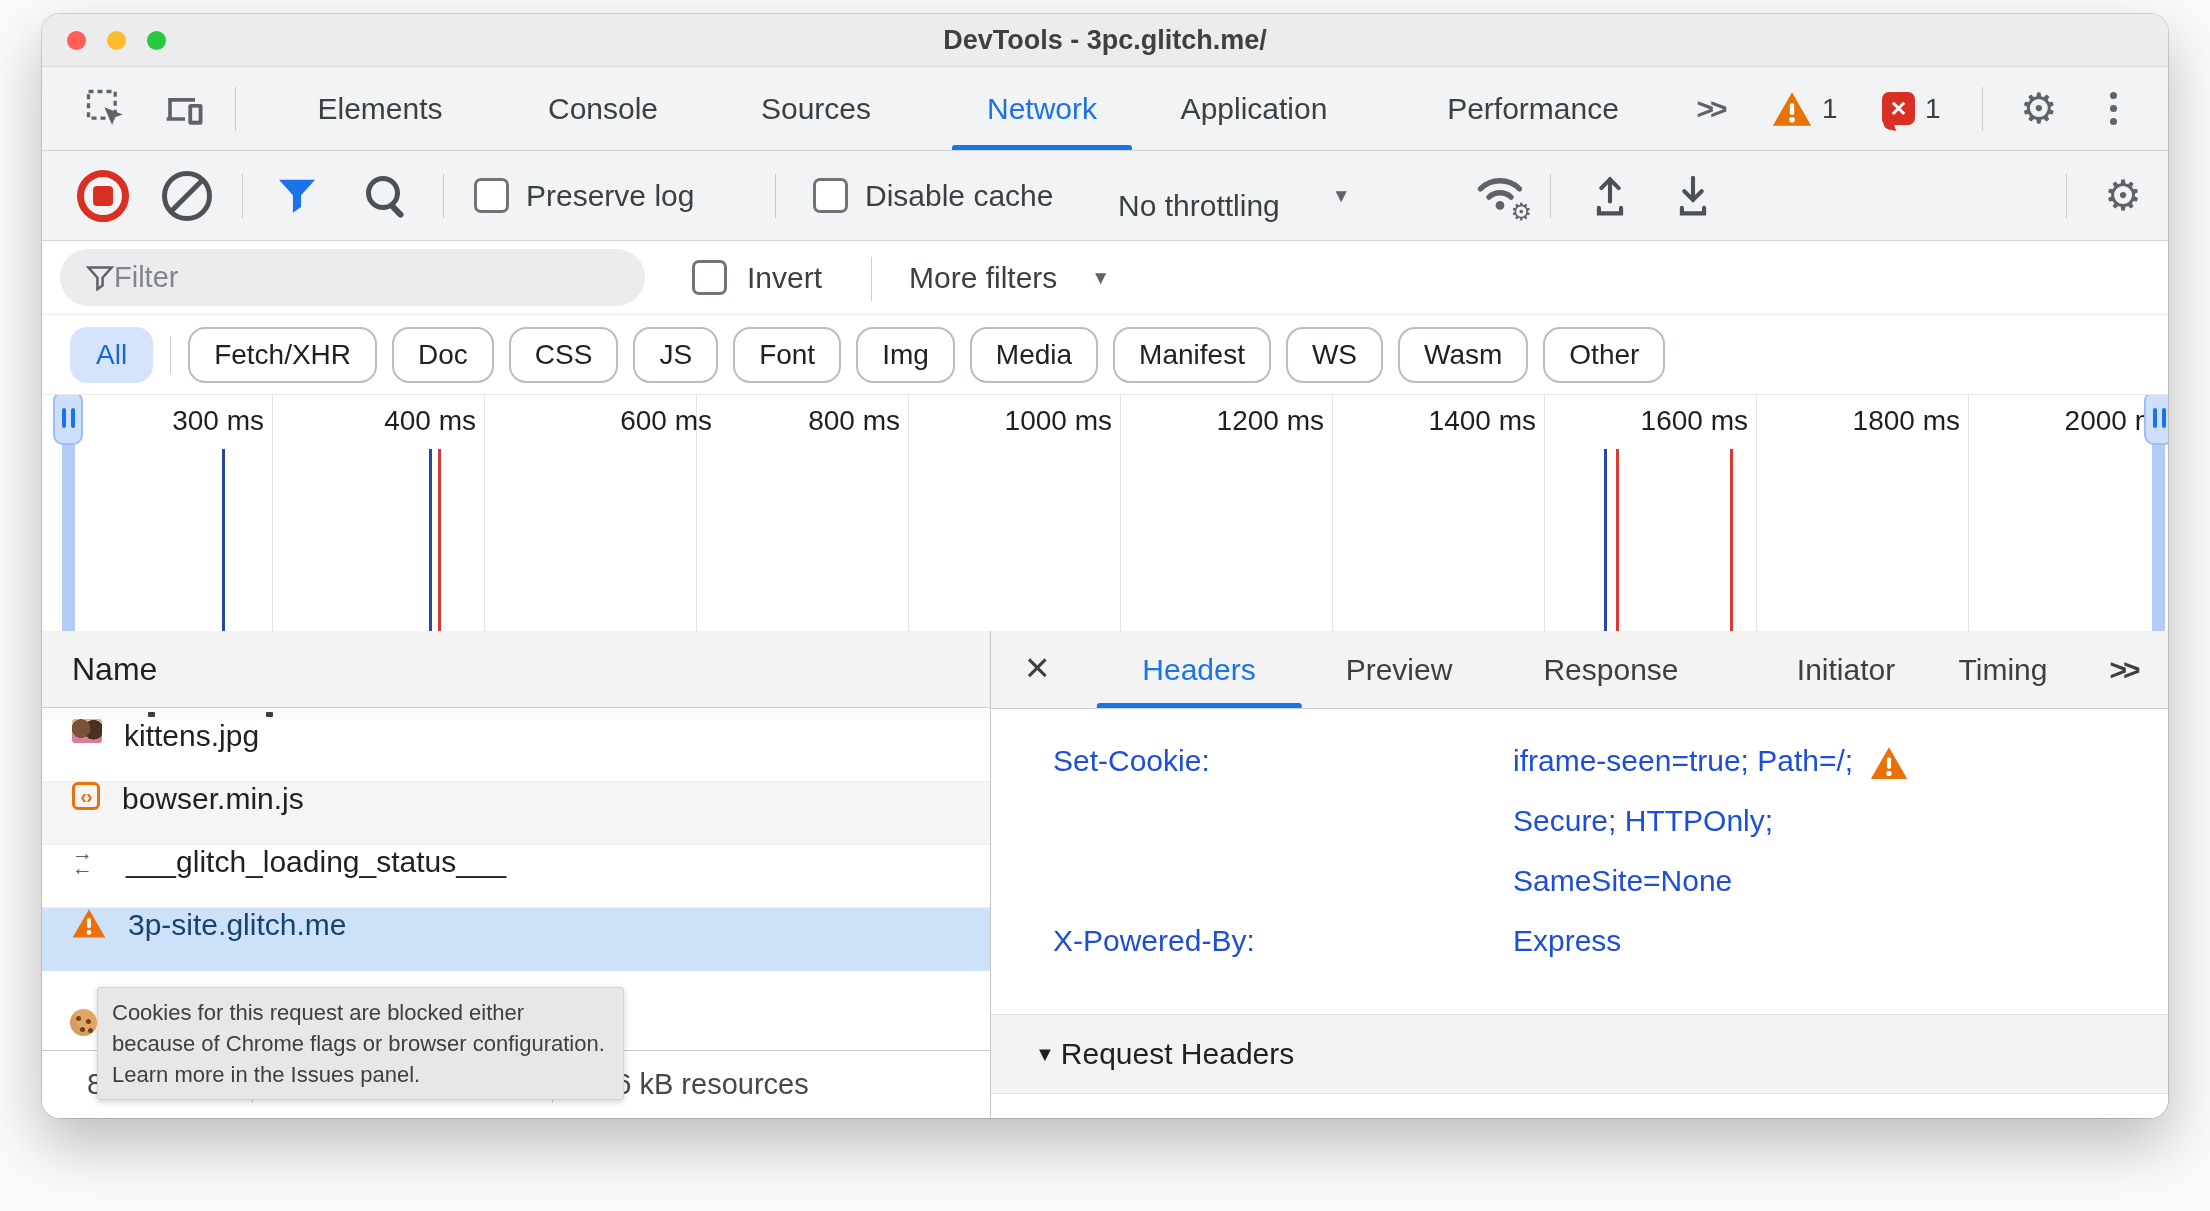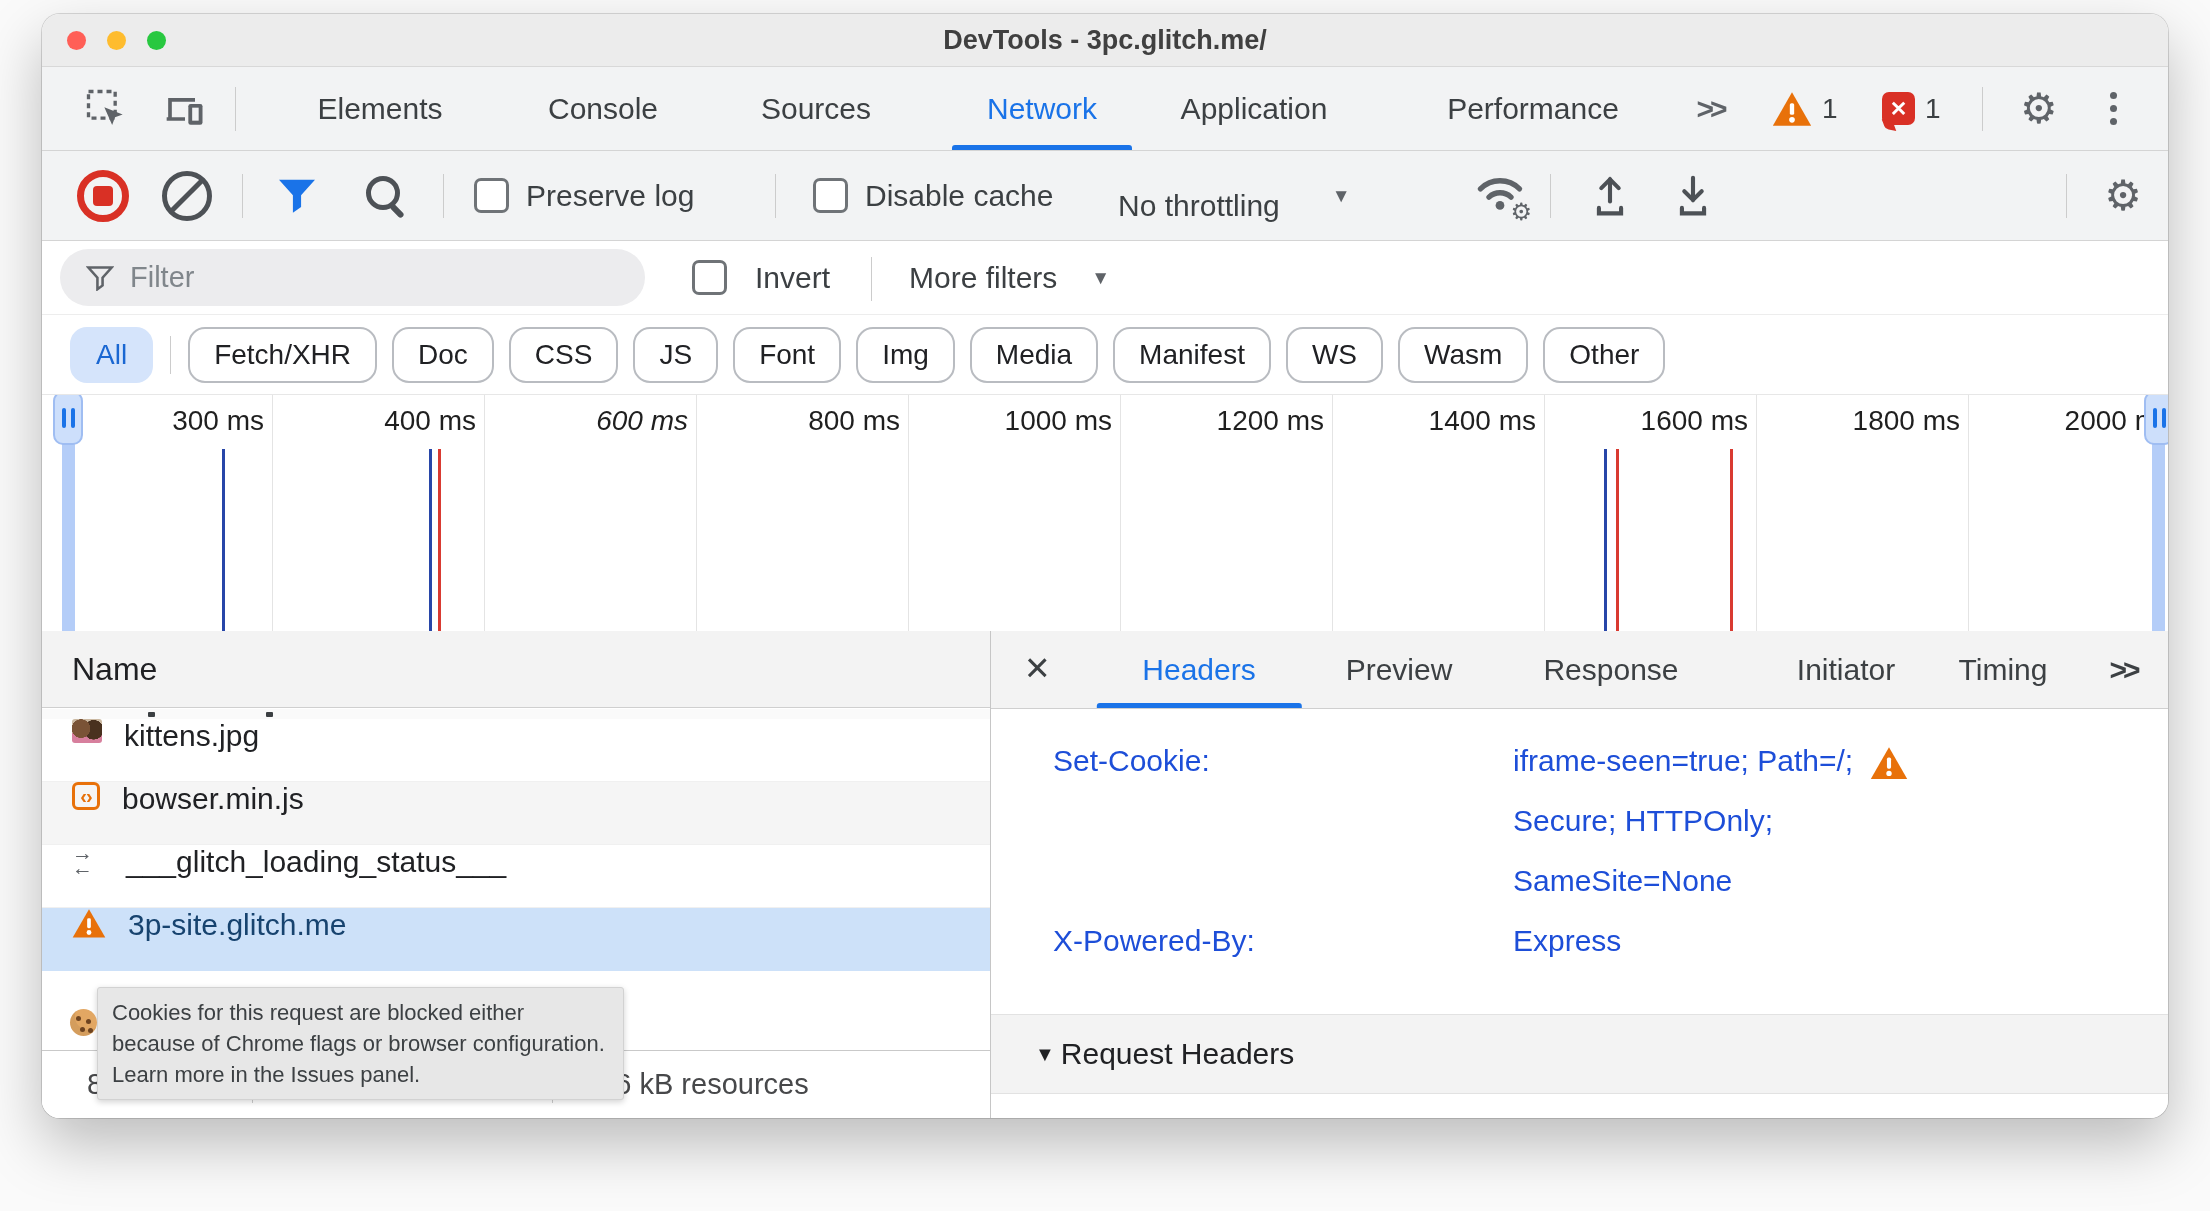--- a/index.html
+++ b/index.html
@@ -51,23 +51,23 @@
   .search-ic::after{content:"";position:absolute;left:31px;top:30px;width:6px;height:16px;background:#4d5156;border-radius:3px;transform:rotate(-45deg);}
   .cbx{width:29px;height:29px;border:3px solid #6f7377;border-radius:7px;background:#fff;}
   .nt-label{font-size:30px;color:#3c4043;margin-left:17px;white-space:nowrap;}
   .caret{font-size:19px;color:#5f6368;}
   .wifi-wrap{position:relative;width:56px;height:52px;}
   .wifi-wrap .gear-s{position:absolute;right:-4px;bottom:-4px;font-size:24px;color:#5f6368;}
   .updown svg{display:block;}
   
   .filterrow{position:absolute;left:0;top:227px;right:0;height:73px;background:#fff;border-bottom:1px solid #ededed;}
   .filter-pill{position:absolute;left:18px;top:8px;width:585px;height:57px;border-radius:29px;background:#ececee;display:flex;align-items:center;padding-left:26px;box-sizing:border-box;}
-  .filter-pill .ph{font-size:29px;color:#80868b;margin-left:16px;}
+  .filter-pill .ph{font-size:29px;color:#80868b;}
   .fr{position:absolute;top:0;height:73px;display:flex;align-items:center;}
-  .fr-label{font-size:30px;color:#3c4043;margin-left:28px;white-space:nowrap;}
+  .fr-label{font-size:30px;color:#3c4043;margin-left:20px;white-space:nowrap;}
   
   .chiprow{position:absolute;left:0;top:301px;right:0;height:79px;background:#fff;display:flex;align-items:center;padding-left:28px;gap:15px;}
   .chip{height:52px;line-height:52px;padding:0 24px;border-radius:17px;border:2px solid #b9bcc1;
     font-size:28px;font-weight:500;color:#202124;background:#fff;white-space:nowrap;}
   .chip-active{background:#d5e4fb;border-color:#d5e4fb;color:#1a67d2;}
   .chip-sep{width:1px;height:38px;background:#ccc;margin:0 2px;}
   
   .timeline{position:absolute;left:0;top:380px;right:0;height:236px;background:#fff;border-top:1px solid #e7e7e7;border-bottom:1px solid #c9c9c9;overflow:hidden;}
   .gridline{position:absolute;top:0;bottom:0;width:1px;background:#e4e4e4;}
   .ticklab{position:absolute;top:10px;width:170px;text-align:right;font-size:28px;color:#1f1f1f;white-space:nowrap;}
@@ -279,21 +279,21 @@
       <span class="chip">Other</span>
     </div>
 
   <div class="timeline" id="timeline">
 
   <div class="gridline" style="left: 230px;"></div>
       <div class="ticklab" style="left: 52px;">300 ms</div>
       <div class="gridline" style="left: 442px;"></div>
       <div class="ticklab" style="left: 264px;">400 ms</div>
       <div class="gridline" style="left: 654px;"></div>
-      <div class="ticklab" style="left: 476px; font-style: italic;">600 ms</div>
+      <div class="ticklab" style="left: 500px;">600 ms</div>
       <div class="gridline" style="left: 866px;"></div>
       <div class="ticklab" style="left: 688px;">800 ms</div>
       <div class="gridline" style="left: 1078px;"></div>
       <div class="ticklab" style="left: 900px;">1000 ms</div>
       <div class="gridline" style="left: 1290px;"></div>
       <div class="ticklab" style="left: 1112px;">1200 ms</div>
       <div class="gridline" style="left: 1502px;"></div>
       <div class="ticklab" style="left: 1324px;">1400 ms</div>
       <div class="gridline" style="left: 1714px;"></div>
       <div class="ticklab" style="left: 1536px;">1600 ms</div>

